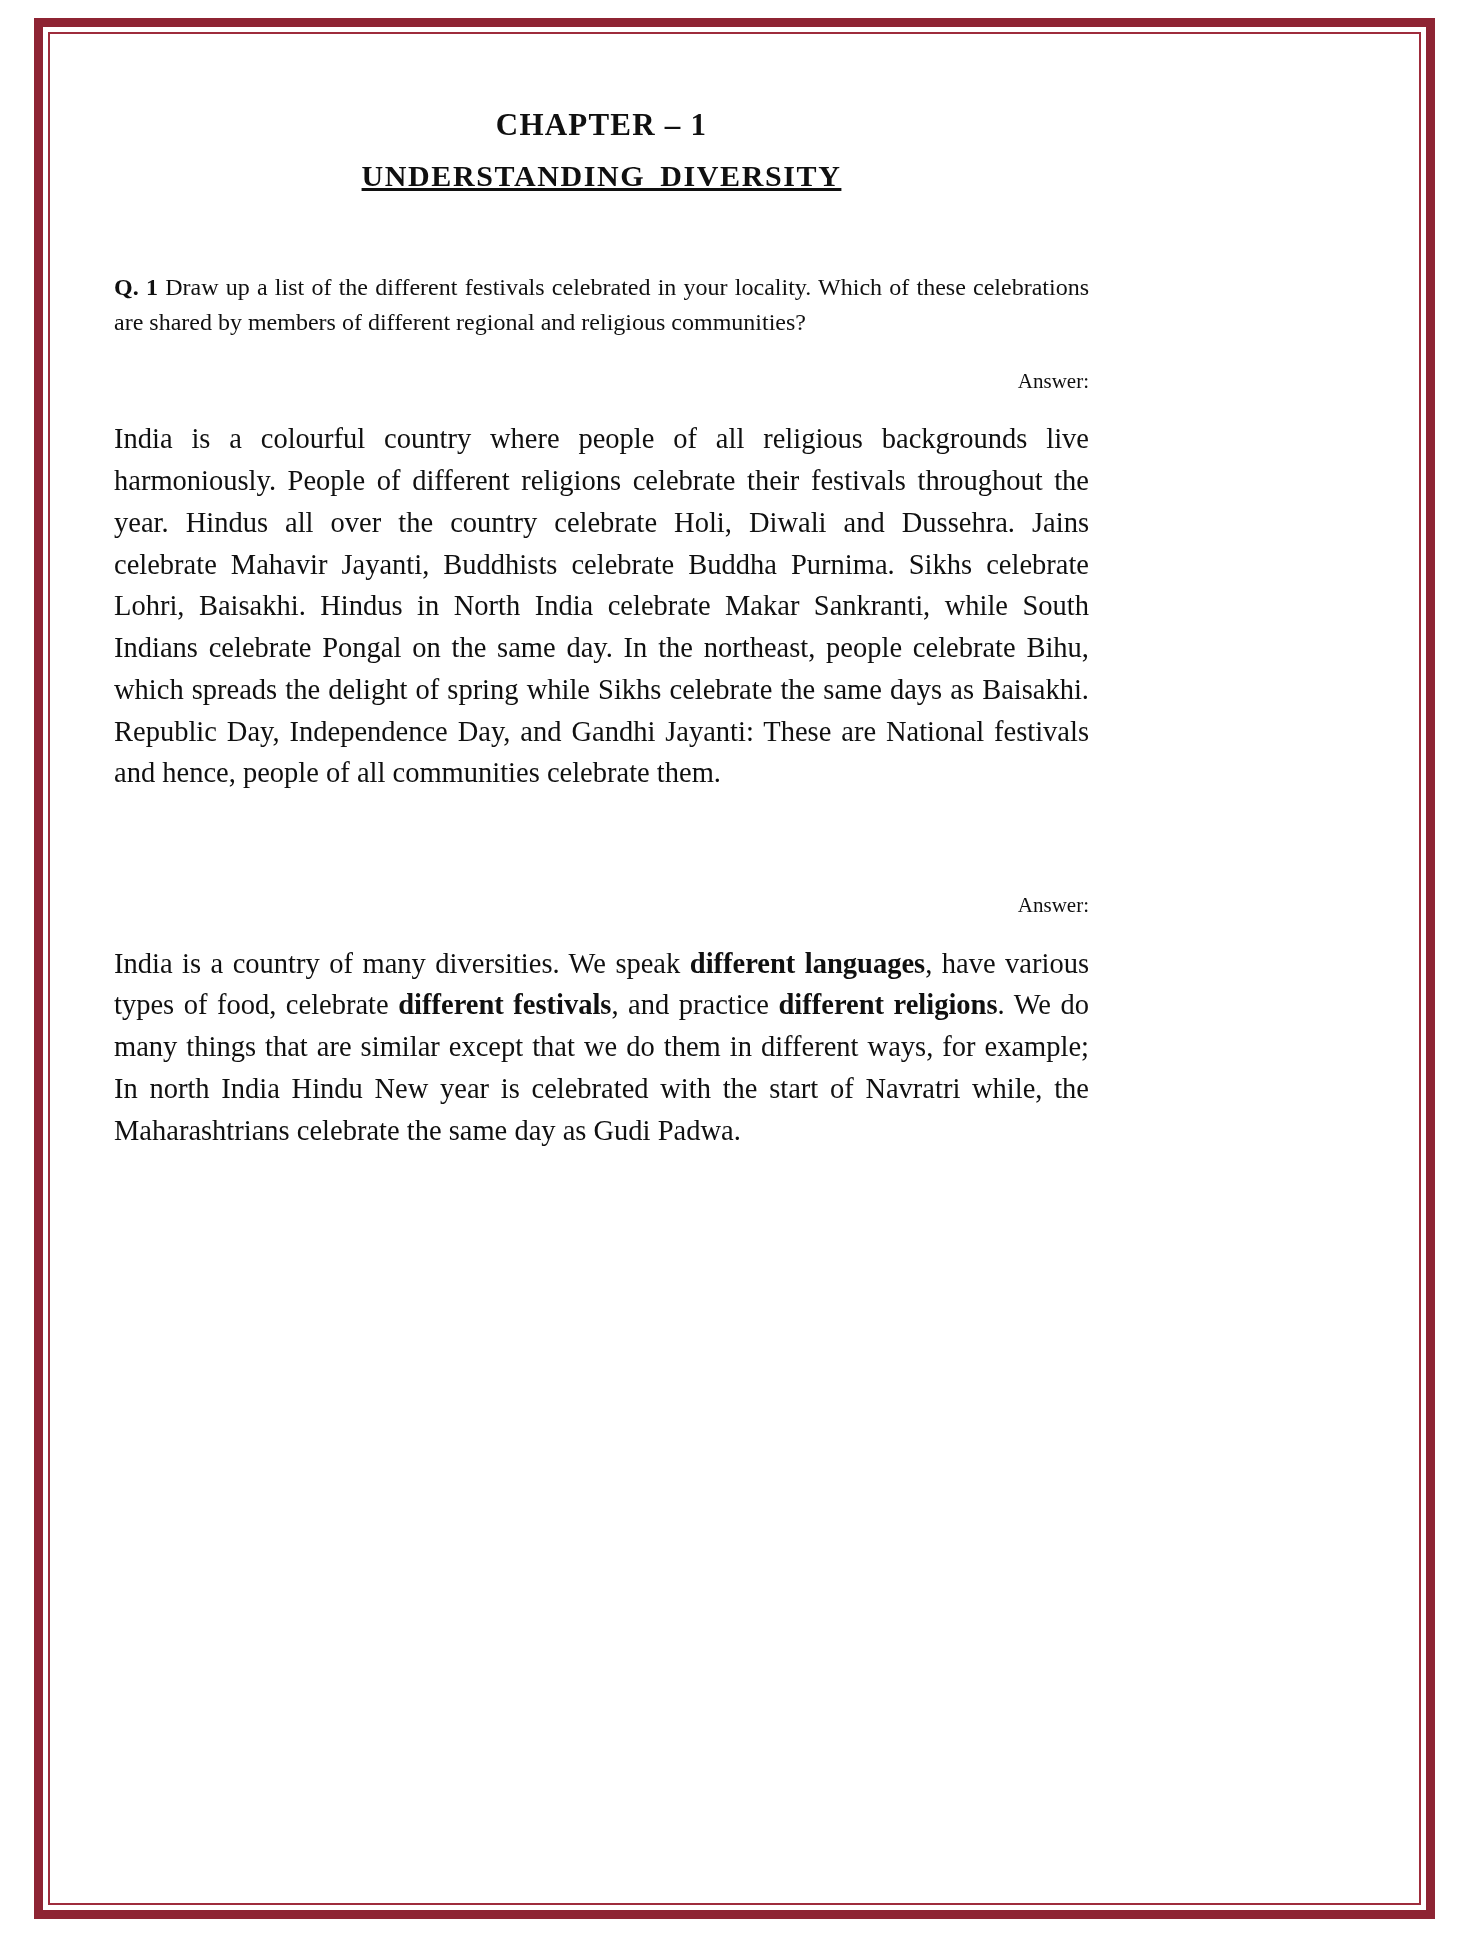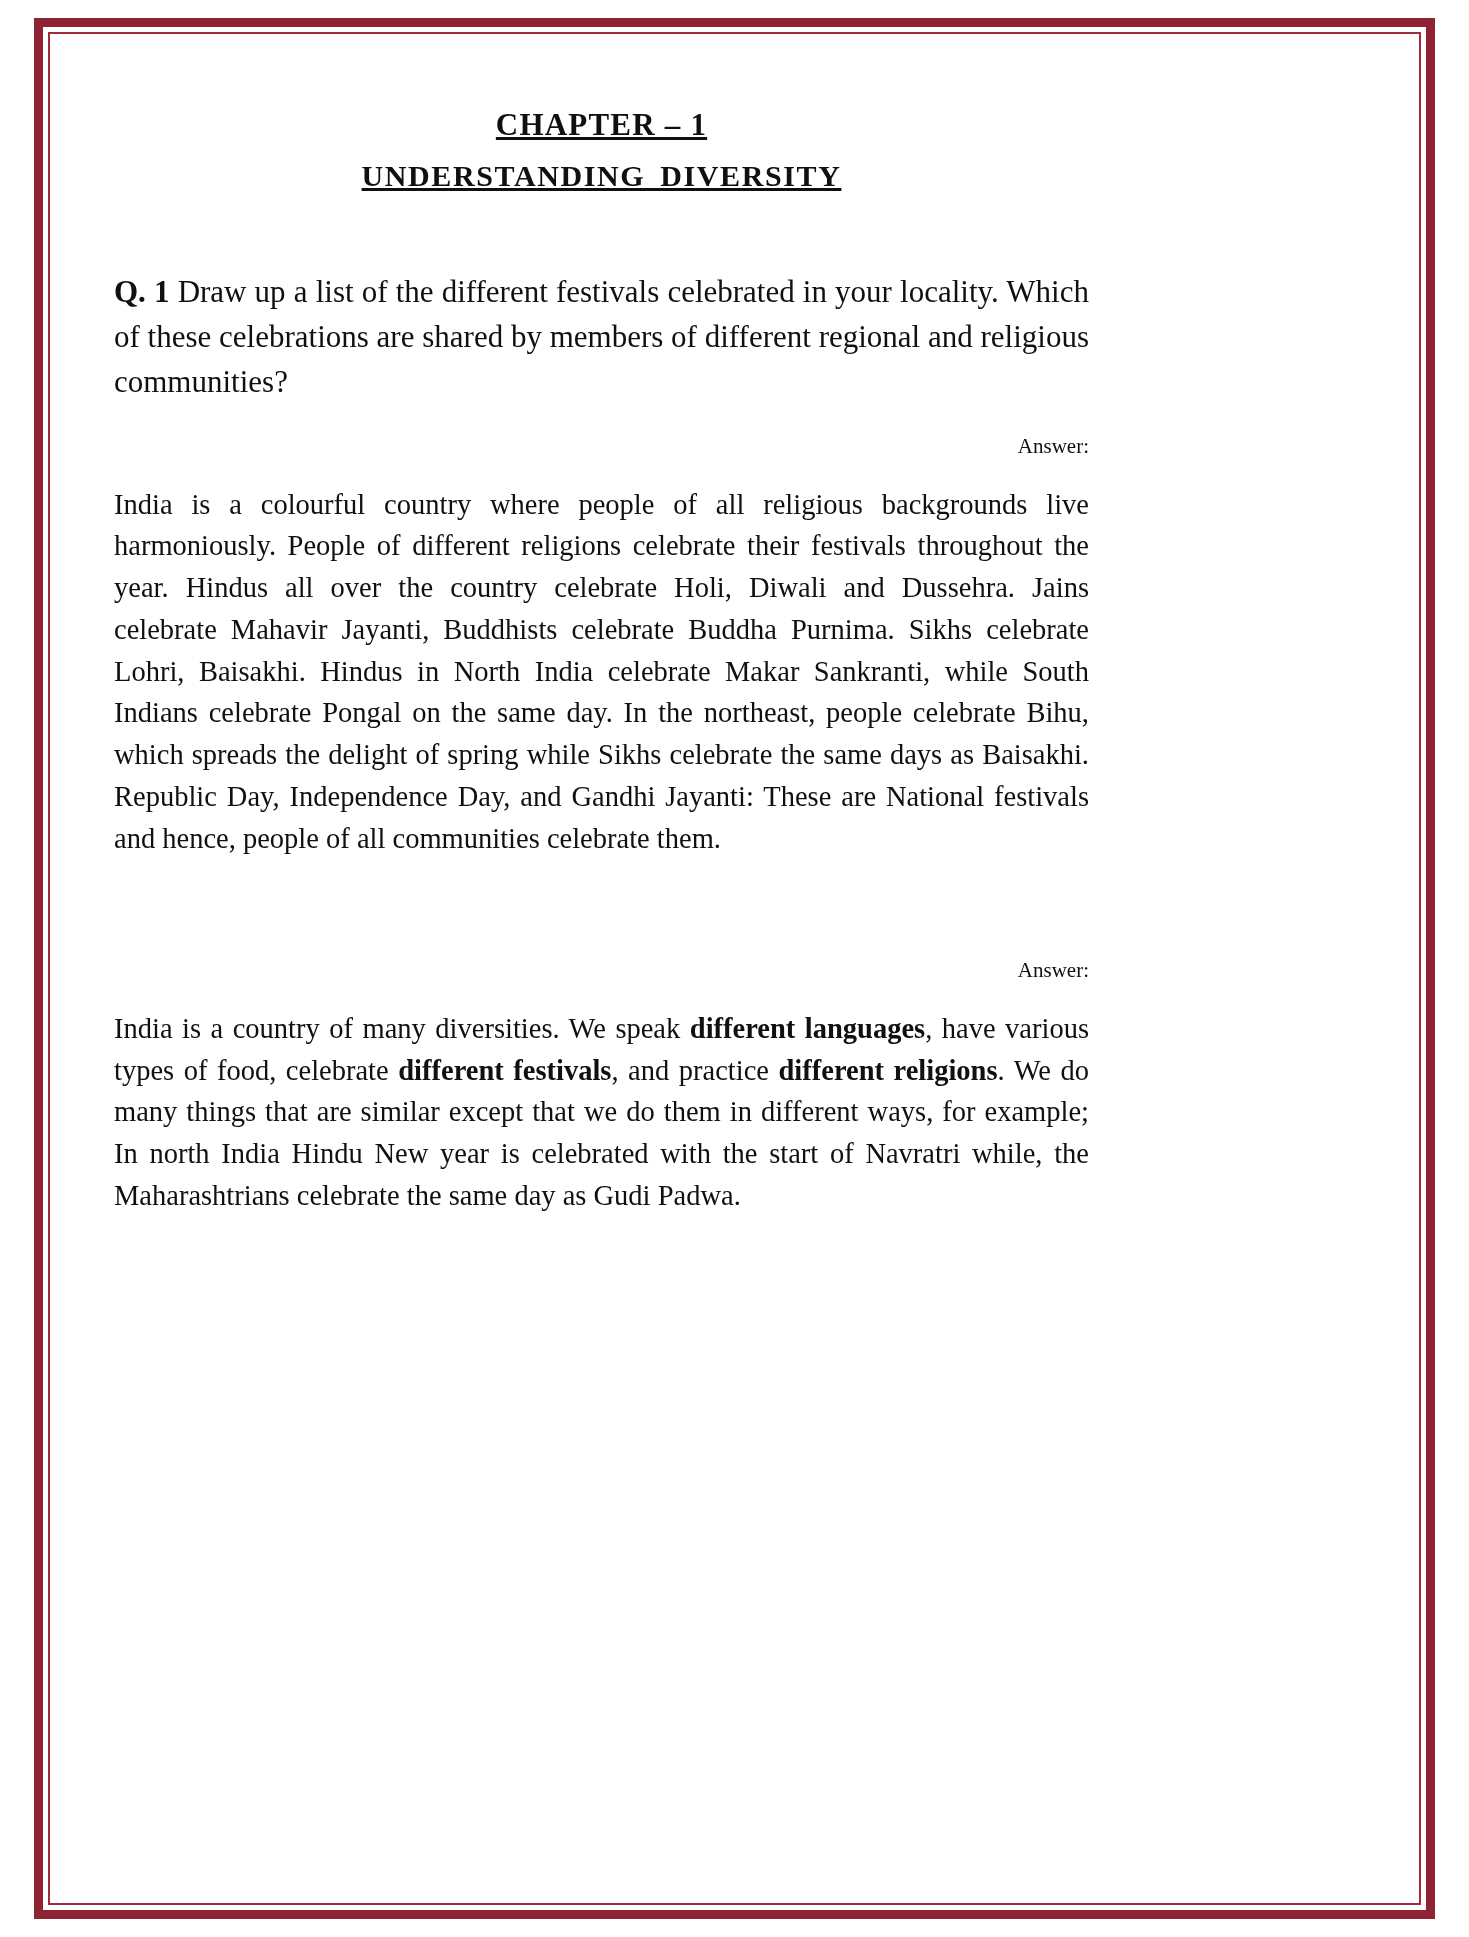--- a/index.html
+++ b/index.html
@@ -52,35 +52,34 @@
     color: #101010;
   }
 
   .doc-title {
     text-align: center;
     font-weight: bold;
     font-size: 31px;
     letter-spacing: 1.2px;
     margin: 0 0 10px 0;
     line-height: 1.35;
-    text-decoration: underline;
   }
   .doc-subtitle {
     text-align: center;
     font-weight: bold;
     font-size: 30px;
     letter-spacing: 1.6px;
     margin: 0 0 74px 0;
     line-height: 1.35;
     word-spacing: 6px;
     text-decoration: underline;
   }
 
   .question {
-    font-size: 31px;
+    font-size: 24px;
     line-height: 1.45;
     text-align: justify;
     text-justify: inter-word;
     margin: 0 0 26px 0;
   }
   .q-label { font-weight: bold; }
 
   .answer-label {
     font-size: 21px;
     line-height: 1.45;

